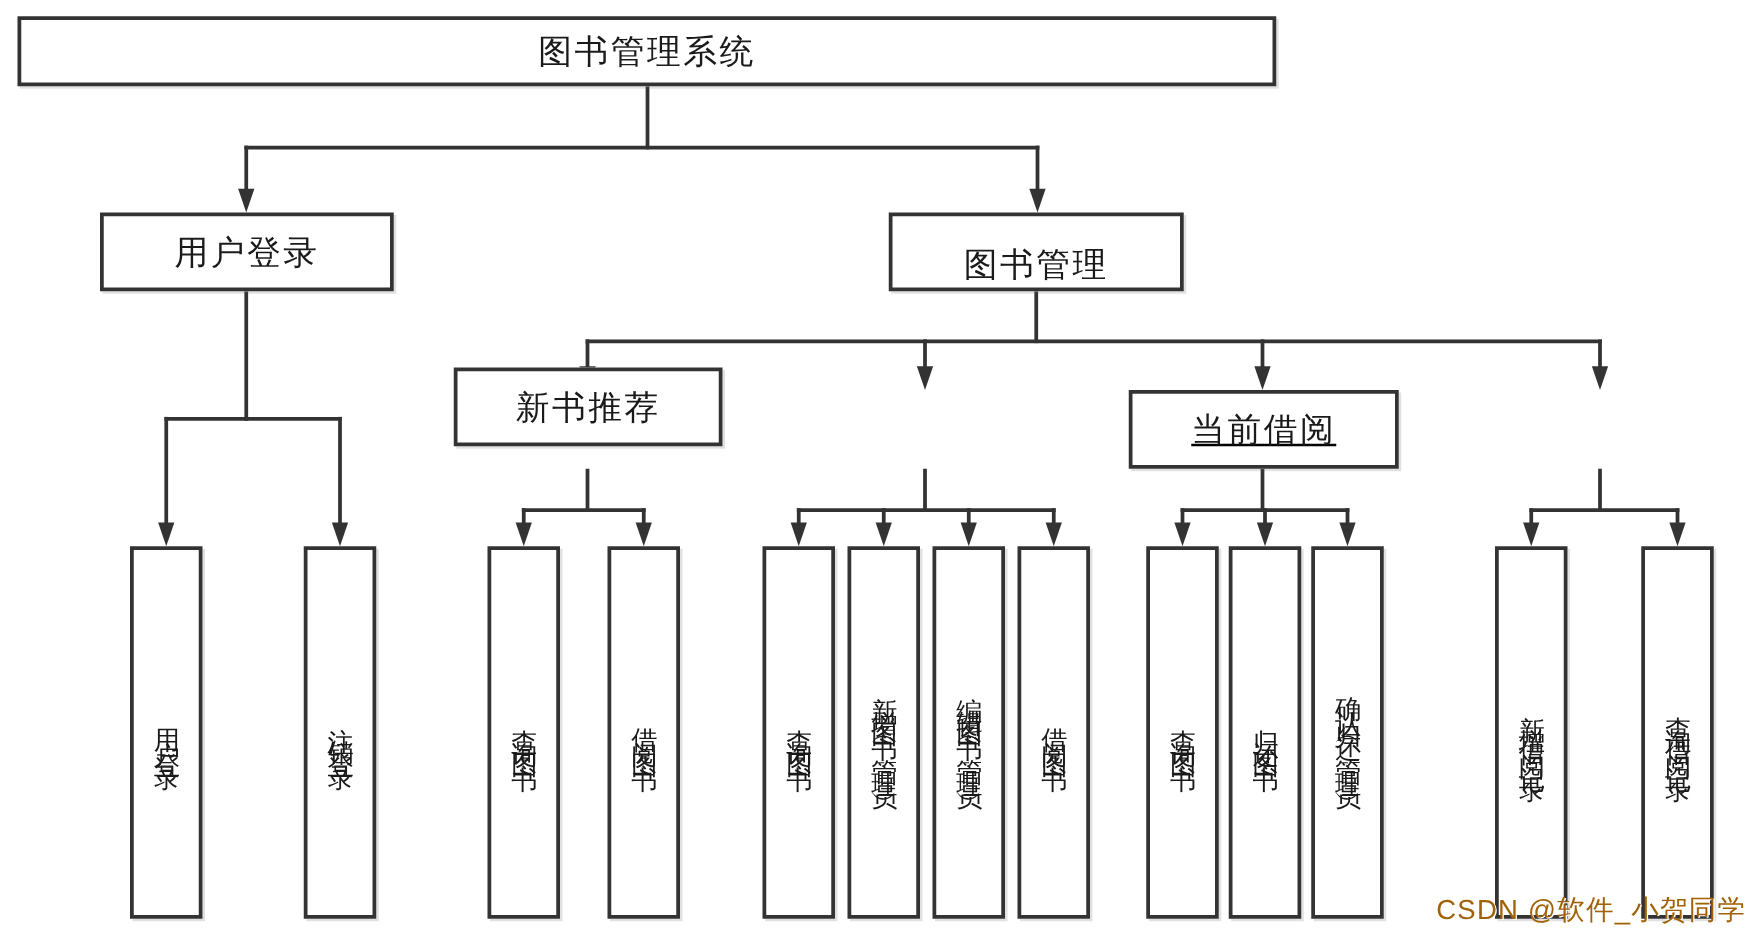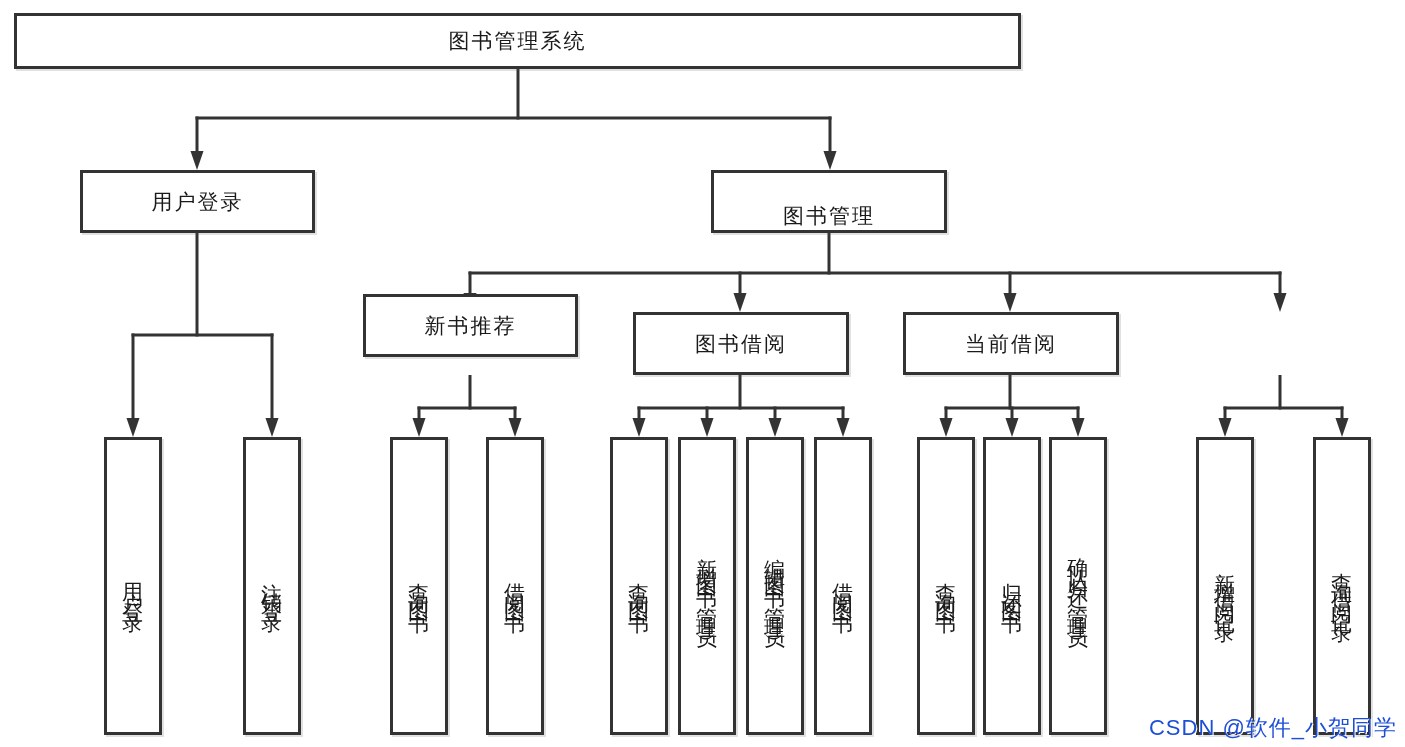--- a/index.html
+++ b/index.html
@@ -34,21 +34,21 @@
     position: absolute;
     box-sizing: border-box;
     border: 3px solid #333333;
     background: #ffffff;
     display: flex;
     align-items: center;
     justify-content: center;
     box-shadow: 2px 2px 0 rgba(90,90,90,0.18);
   }
   .box .hlabel {
-    font-size: 21px;
+    font-size: 27px;
     font-weight: 500;
     color: #1a1a1a;
     letter-spacing: 2px;
     white-space: nowrap;
   }
   .leaf {
     position: absolute;
     top: 437px;
     width: 58px;
     height: 298px;
@@ -68,21 +68,21 @@
     color: #1a1a1a;
     letter-spacing: 10px;
     line-height: 1;
     white-space: nowrap;
   }
   .watermark {
     position: absolute;
     right: 8px;
     bottom: 4px;
     font-size: 22px;
-    color: #1d4ed8;
+    color: #a16207;
     letter-spacing: 1px;
     text-shadow: 1px 1px 0 #ffffff;
     white-space: nowrap;
   }
 </style>
 </head>
 <body>
 
 <div class="canvas">
 
@@ -169,24 +169,21 @@
   <div class="box" style="left:80px; top:170px; width:235px; height:63px;">
     <span class="hlabel">用户登录</span>
   </div>
   <div class="box" style="left:711px; top:170px; width:236px; height:63px;align-items:flex-end;">
     <span class="hlabel">图书管理</span>
   </div>
 
   <div class="box" style="left:363px; top:294px; width:215px; height:63px;">
     <span class="hlabel">新书推荐</span>
   </div>
-  <div class="box" style="left:633px; top:312px; width:216px; height:63px;">
-    <span class="hlabel">图书借阅</span>
-  </div>
-  <div class="box" style="left:903px; top:312px; width:216px; height:63px;">
+  <div class="box" style="left:903px; top:312px; width:216px; height:63px;text-decoration:underline;">
     <span class="hlabel">当前借阅</span>
   </div>
 
   <div class="leaf" style="left:104px;">
     <span class="vtext">用户登录</span>
   </div>
   <div class="leaf" style="left:243px;">
     <span class="vtext">注销登录</span>
   </div>
 

